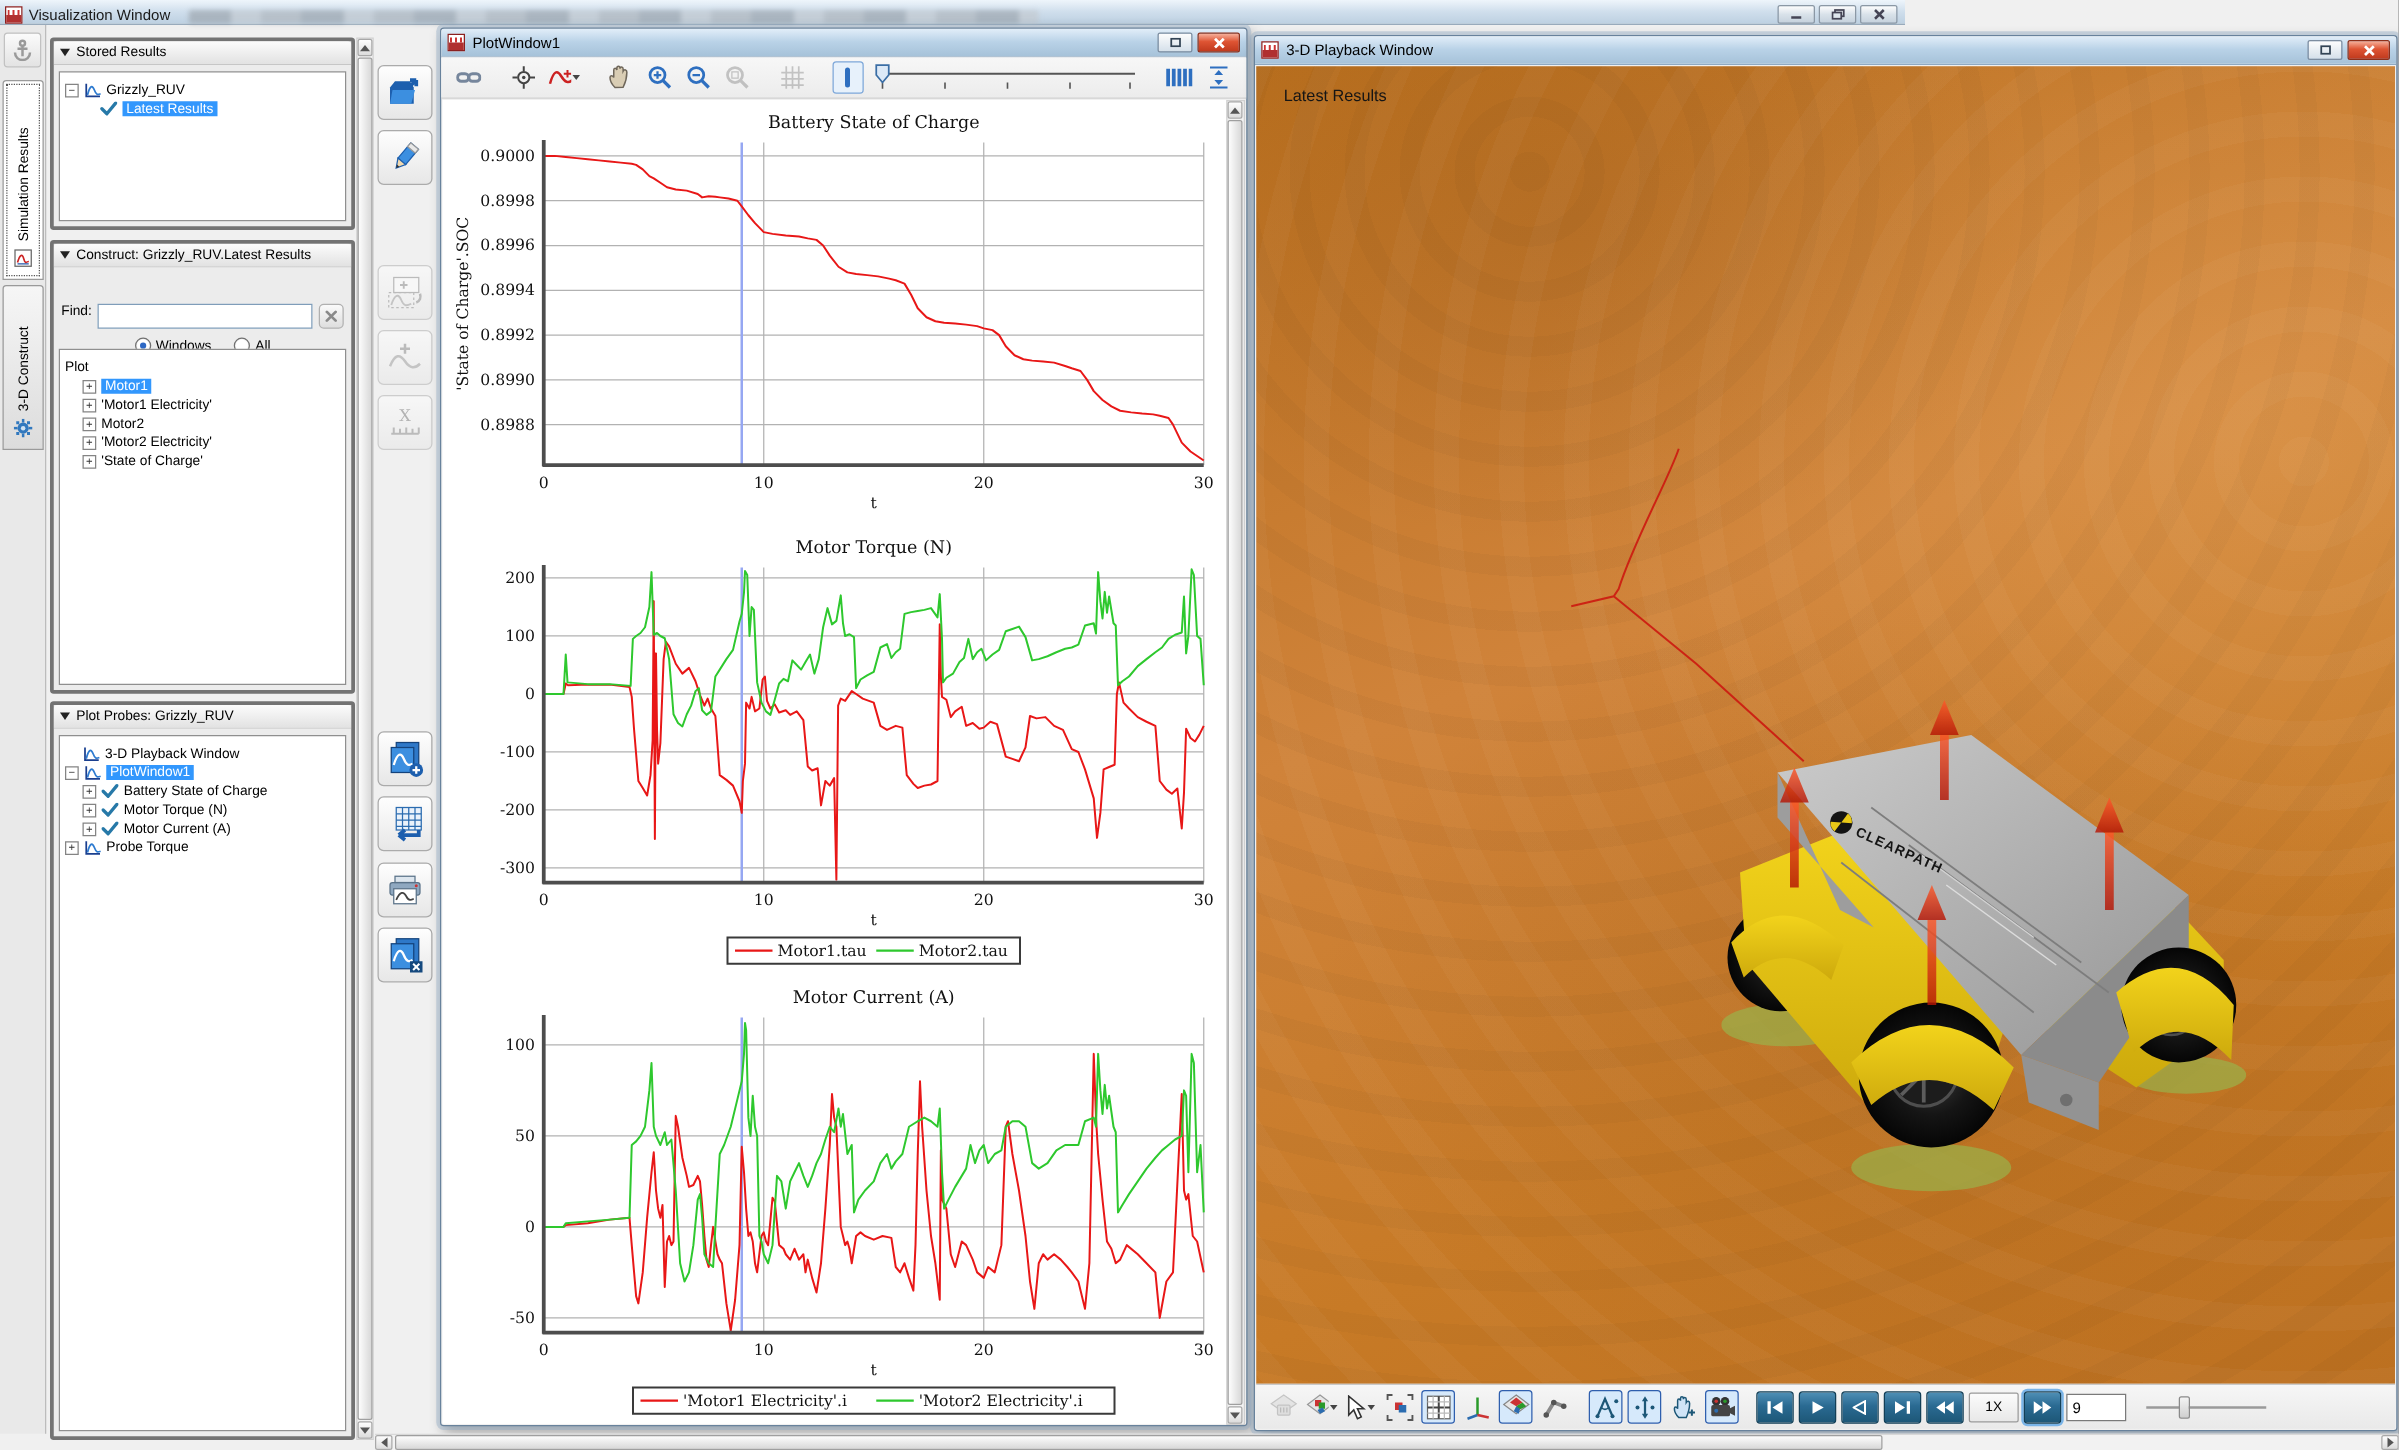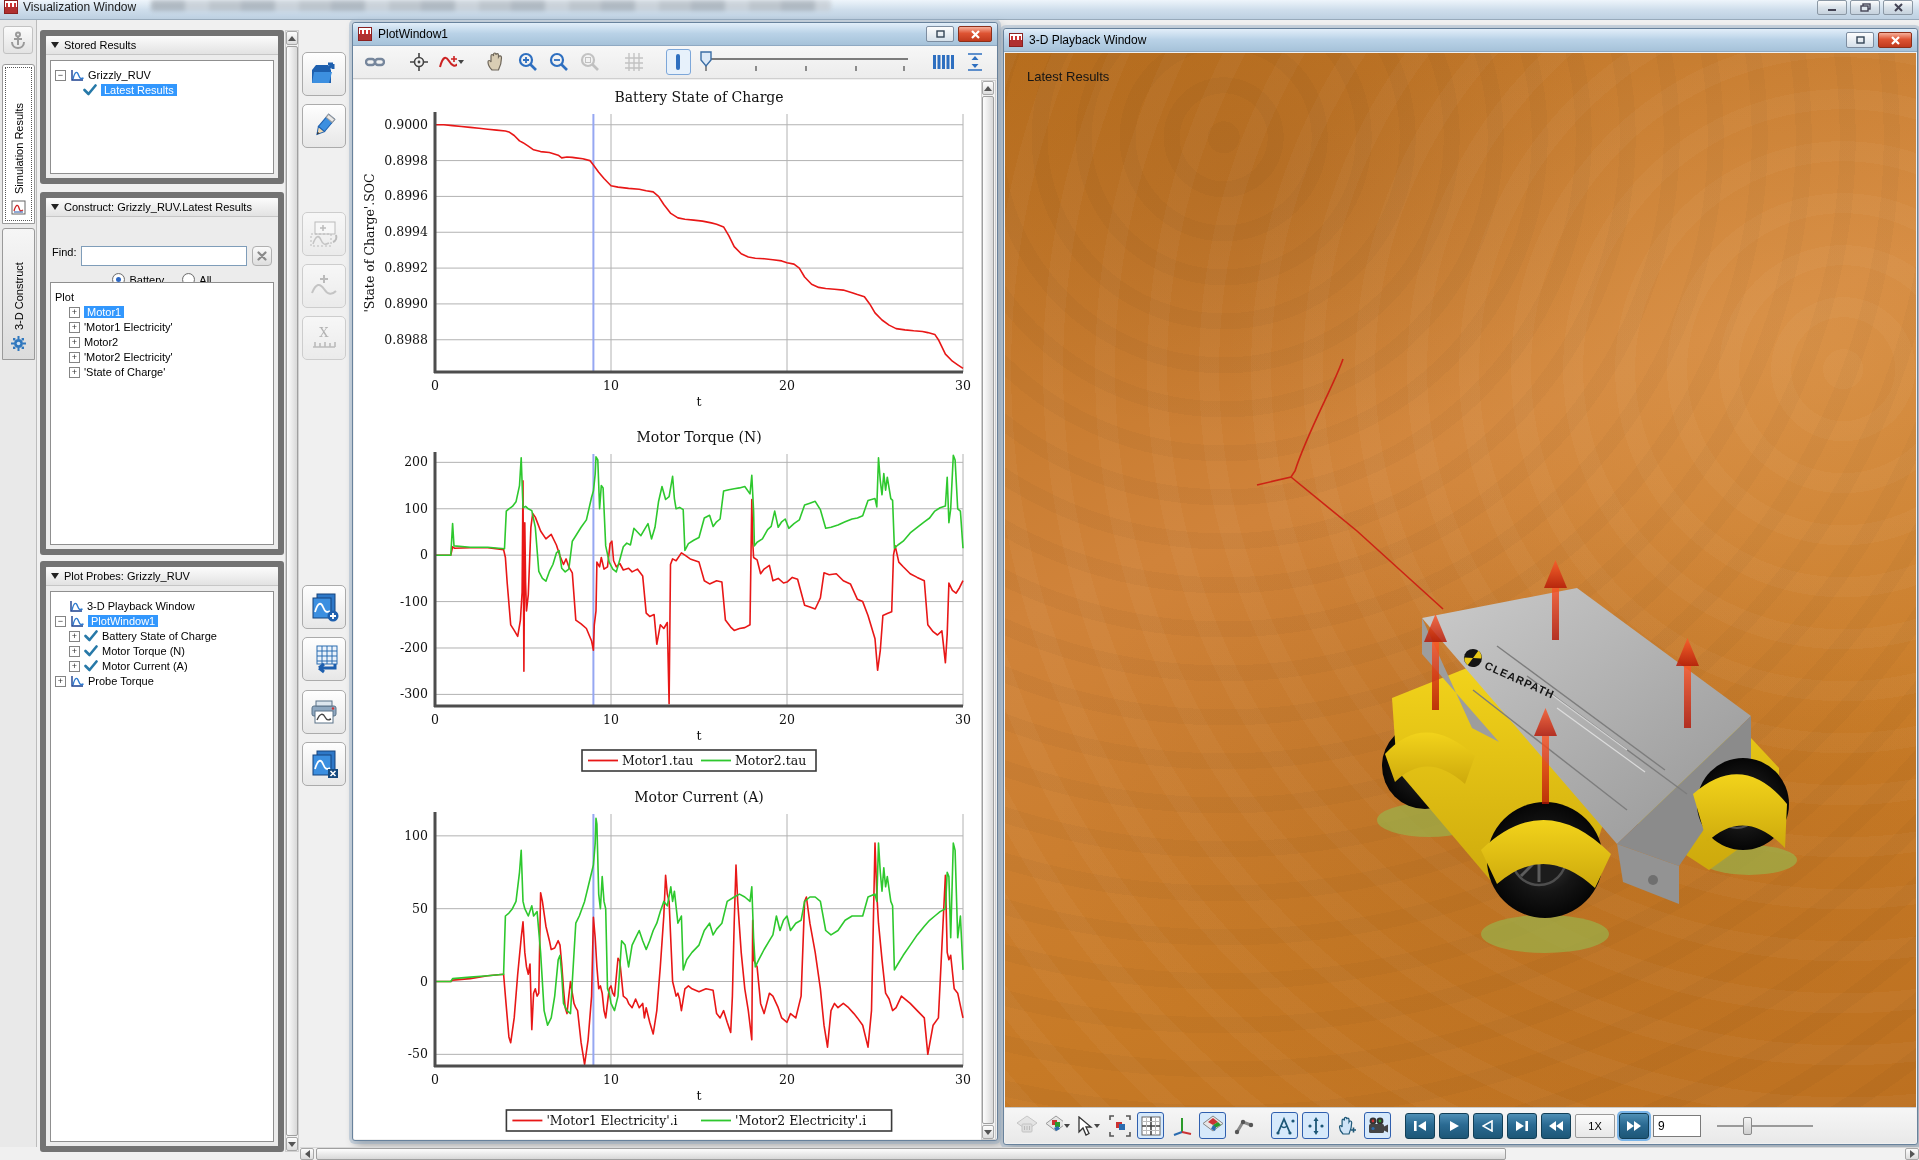--- a/index.html
+++ b/index.html
@@ -1,39 +1,39 @@
 <!DOCTYPE html>
 <html><head>
 <meta charset="utf-8">
 <style>
 *{margin:0;padding:0;box-sizing:border-box}
 body{font-family:"Liberation Sans",sans-serif;font-size:11px;color:#000;background:#444}
 .screen{position:relative;width:1919px;height:1160px;background:#f0f0f0;overflow:hidden}
 
 
-.titlebar{position:absolute;left:0;top:0;width:1919px;height:20px;background:linear-gradient(#eef5fb,#cfdeec 50%,#bdd0e1);border-bottom:1px solid #98aabb;display:flex;align-items:flex-start;padding:0 4px;gap:5px}
+.titlebar{position:absolute;left:0;top:0;width:1524px;height:20px;background:linear-gradient(#eef5fb,#cfdeec 50%,#bdd0e1);border-bottom:1px solid #98aabb;display:flex;align-items:flex-end;padding:0 4px;gap:5px}
 .applogo{width:14px;height:14px;background:#fff;border:1px solid #8a2020;position:relative;flex:0 0 auto}
 .applogo::before{content:"";position:absolute;left:1px;right:1px;top:2px;height:4px;background:linear-gradient(90deg,#c33 0 2px,transparent 2px 3px);background-size:4px 4px}
 .applogo::after{content:"";position:absolute;left:0;right:0;bottom:0;height:6px;background:#b03030}
 .tb-title{font-size:12px;color:#1a1a1a;white-space:nowrap}
 .redact{height:11px;width:680px;margin-left:10px;background:repeating-linear-gradient(90deg,#9aa2aa 0 34px,#c2c8ce 34px 58px,#aeb4ba 58px 90px);filter:blur(2px);opacity:.65;border-radius:2px}
 .tb-ctrls{margin-left:auto;display:flex;gap:3px;padding-right:2px}
 .wbtn{width:30px;height:15px;border:1px solid #8b98a5;border-radius:2px;background:linear-gradient(#fdfdfd,#d9e2ea 50%,#c6d2dd);display:flex;align-items:center;justify-content:center}
 
 
 .tabstrip{position:absolute;left:0;top:20px;width:37px;height:1127px;background:#e9e9e9;border-right:1px solid #bcbcbc}
 .anchorbtn{position:absolute;left:3px;top:6px;width:30px;height:28px;border:1px solid #c2c2c2;border-radius:3px;background:linear-gradient(#fbfbfb,#e3e3e3);display:flex;align-items:center;justify-content:center}
 .vtab{position:absolute;left:2px;width:33px;border:1px solid #9a9a9a;border-radius:3px 3px 0 0;display:flex;flex-direction:column;align-items:center;justify-content:flex-start;padding:8px 0 6px}
 .vtab .vlabel{writing-mode:vertical-rl;transform:rotate(180deg);font-size:11px;white-space:nowrap;flex:1}
 .vtab .ticon{margin-top:6px}
 .vtab.sel{background:#fff;outline:1px dotted #555;outline-offset:-4px}
 .vtab.idle{background:linear-gradient(#f6f6f6,#dcdcdc)}
 
 
-.panel{position:absolute;left:40px;width:244px;border:6px solid #737373;border-radius:3px;background:#ececec}
+.panel{position:absolute;left:40px;width:244px;border:3px solid #737373;border-radius:3px;background:#ececec}
 .phead{height:19px;display:flex;align-items:center;gap:5px;padding:0 5px;background:linear-gradient(#fcfcfc,#e2e2e2);border-bottom:1px solid #c6c6c6;border-radius:3px 3px 0 0}
 .tri{width:0;height:0;border-left:4px solid transparent;border-right:4px solid transparent;border-top:6px solid #222}
 .pbody{position:absolute;left:4px;right:4px;top:24px;bottom:4px;background:#fff;border:1px solid #8f8f8f;overflow:hidden;padding:6px 4px}
 .trow{display:flex;align-items:center;gap:4px;height:14px;margin:1px 0;white-space:nowrap}
 .exp{width:11px;height:11px;border:1px solid #848484;background:#fff;font-size:9px;line-height:8px;text-align:center;flex:0 0 auto;color:#333}
 .hl{background:#3297fd;color:#fff;padding:0 3px}
 .ind1{margin-left:14px}.ind2{margin-left:28px}
 .findrow{display:flex;align-items:flex-start;gap:5px;padding:7px 6px 3px}
 .findrow input{flex:1;height:20px;border:1px solid #7f9db9;background:#fff;font:11px "Liberation Sans",sans-serif;padding:0 3px}
 .clearbtn{width:20px;height:20px;border:1px solid #b0b0b0;border-radius:4px;background:linear-gradient(#fafafa,#dedede);display:flex;align-items:center;justify-content:center}
@@ -197,21 +197,21 @@
       <input type="text" value="" style="">
       <div class="clearbtn">
           <svg width="10" height="10">
             <path d="M1.5 1.5l7 7M8.5 1.5l-7 7" stroke="#8a8a8a" stroke-width="2.2" stroke-linecap="round"></path>
           </svg>
         </div>
     </div>
     <div class="radiorow">
       <span style="display:flex;align-items:center;gap:4px">
           <span class="radio on"></span>
-          <span class="rlabel">Battery</span>
+          <span class="rlabel">Windows</span>
         </span>
       <span style="display:flex;align-items:center;gap:4px">
           <span class="radio"></span>
           <span class="rlabel">All</span>
         </span>
     </div>
     <div class="treebox" style="top:84px">
       <div class="trow">
           <span>Plot</span>
         </div>

